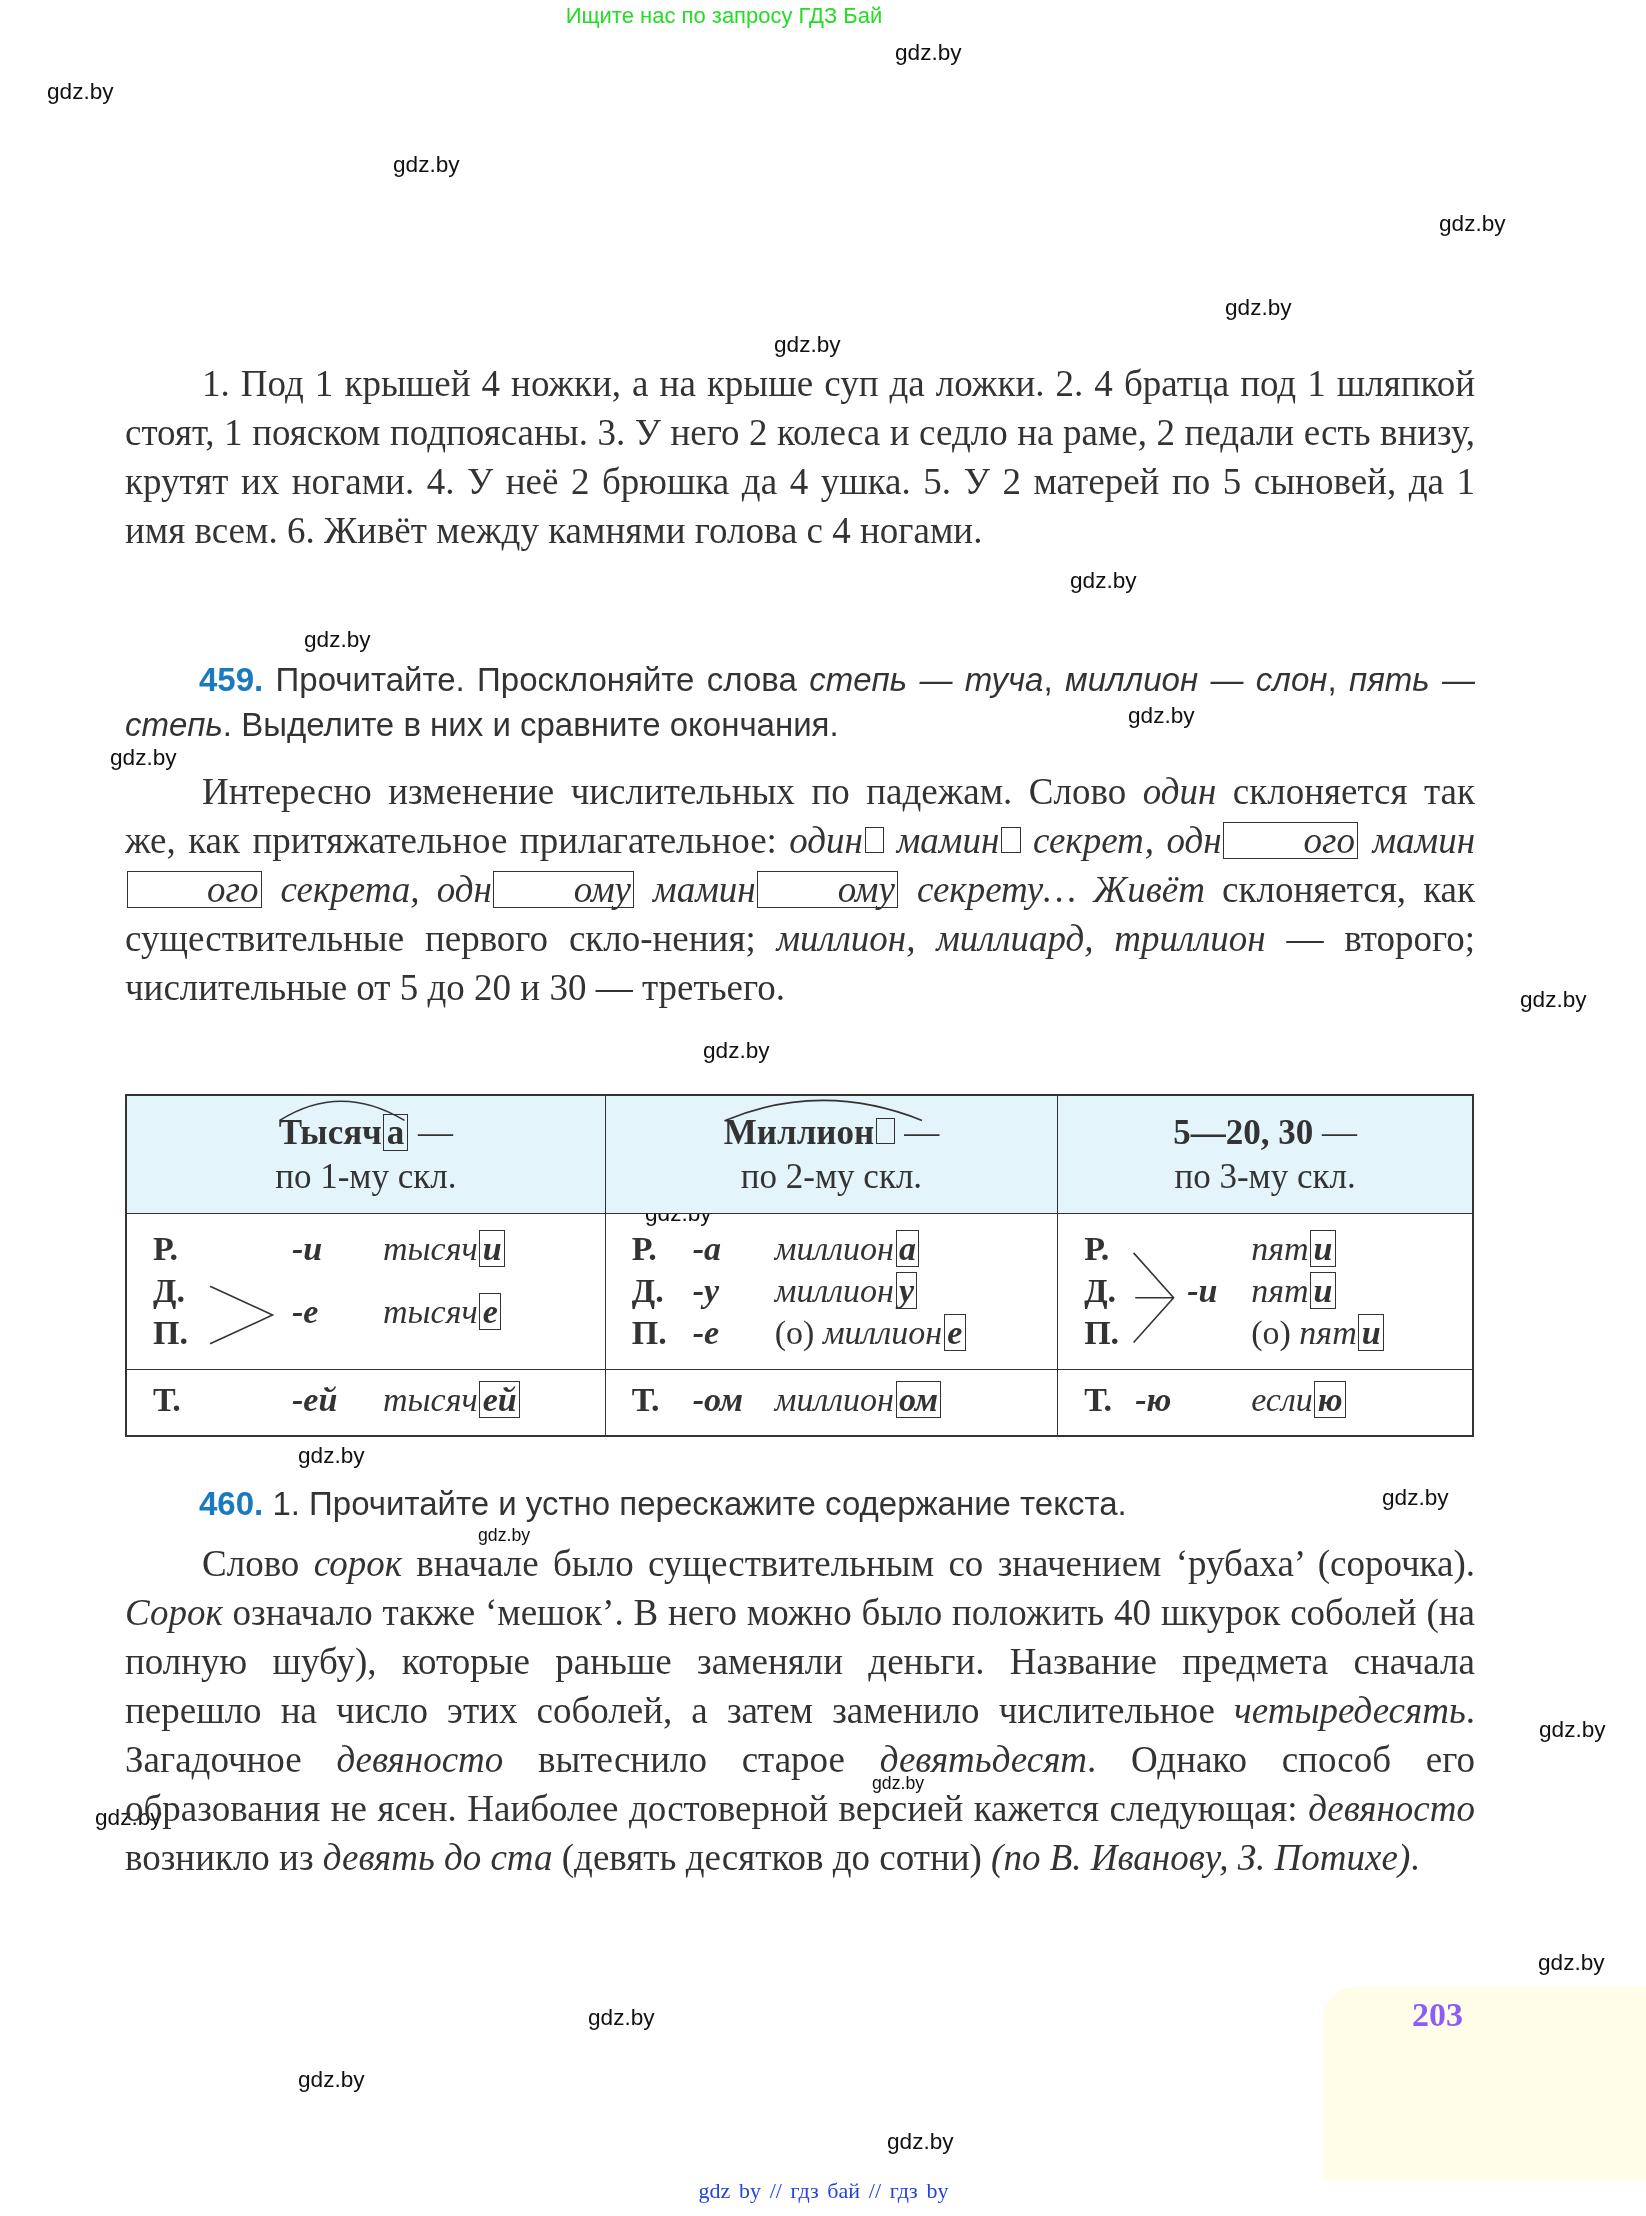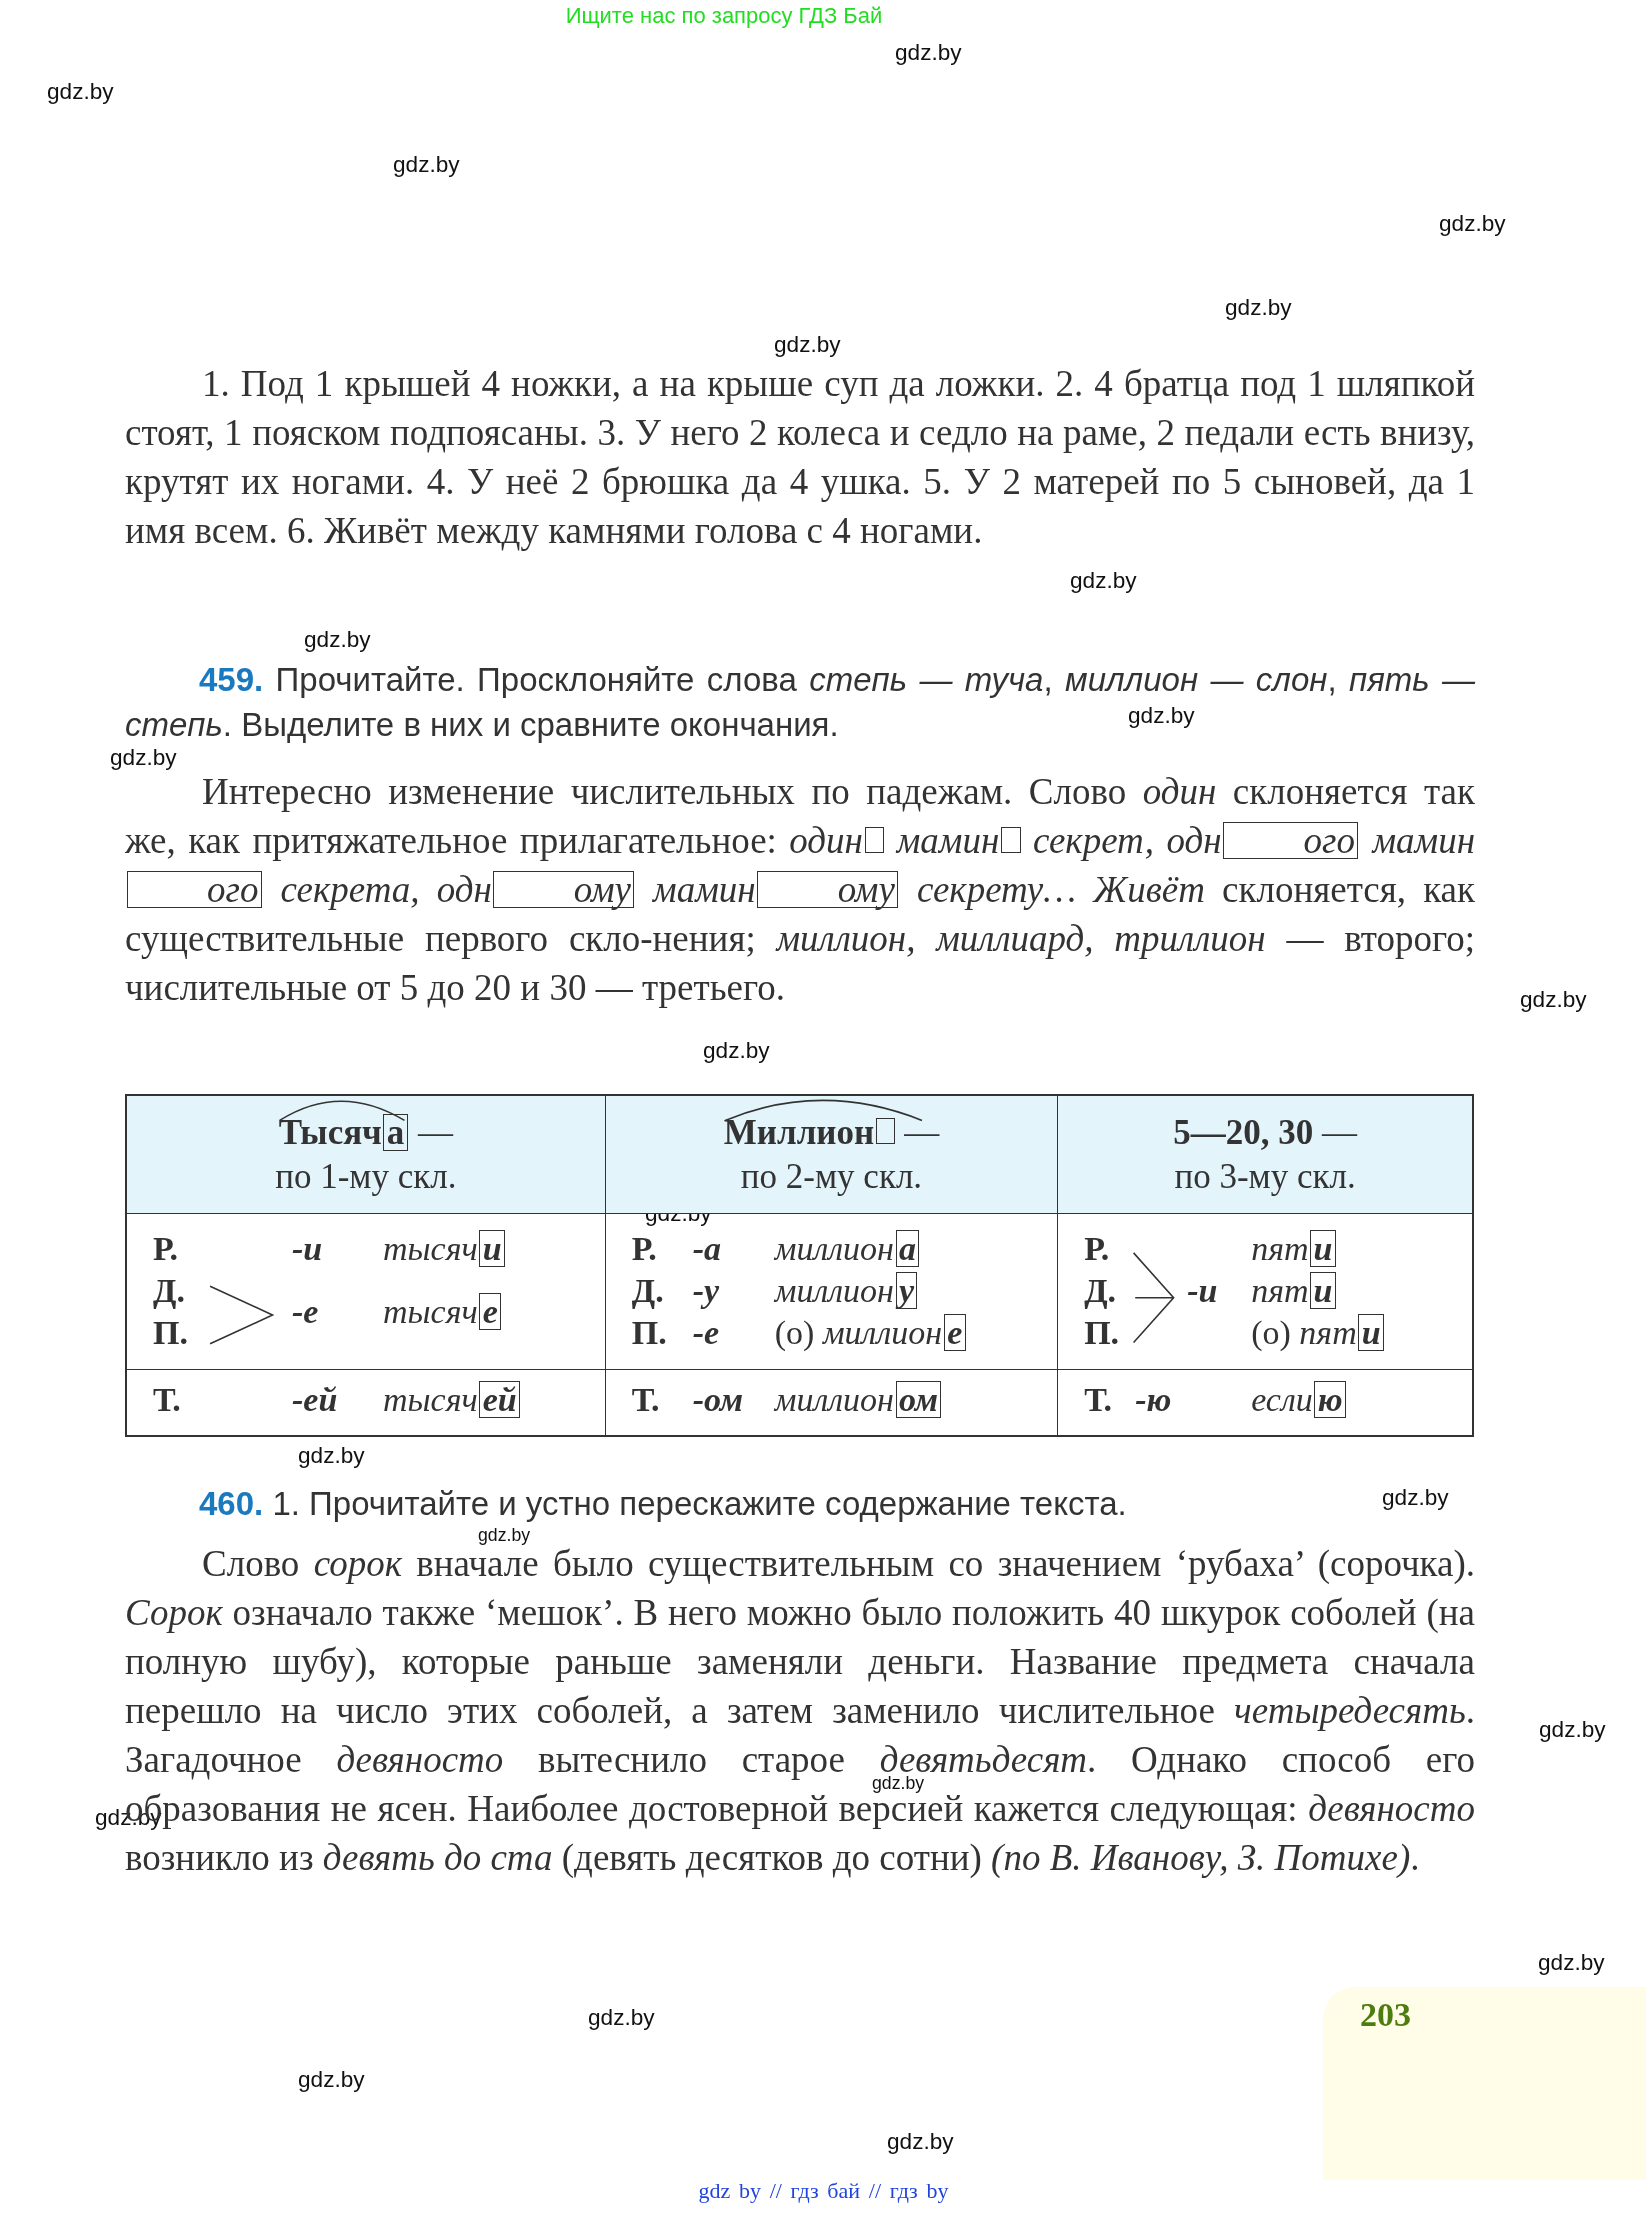--- a/index.html
+++ b/index.html
@@ -30,21 +30,21 @@
   .decl-table .head td { background:#e4f4fb; height:118px; text-align:center; font-size:35px; line-height:44px; padding-top:14.5px; box-sizing:border-box; }
   .head .bold { font-weight:bold; }
   .arcwrap { position:relative; display:inline-block; }
   .arcwrap svg { position:absolute; left:-3.2px; top:-21px; }
   .case-cell { position:relative; height:153px; font-size:34px; }
   .t-cell { position:relative; height:63px; font-size:34px; }
   .ab { position:absolute; white-space:nowrap; line-height:42px; }
   .cl { font-weight:bold; }
 
   .page-tab { position:absolute; left:1323px; top:1987px; width:323px; height:193px; background:#fffde8; border-top-left-radius:32px; }
-  .page-num { position:absolute; left:1360px; top:1996px; font-size:34px; font-weight:bold; color:#4d7c0f; }
+  .page-num { position:absolute; left:1412px; top:1996px; font-size:34px; font-weight:bold; color:#8b5cf6; }
 </style>
 </head>
 <body>
 
 <div class="top-banner">Ищите нас по запросу ГДЗ Бай</div>
 
 <div class="wm" style="left:895px;top:40px">gdz.by</div>
 <div class="wm" style="left:47px;top:79px">gdz.by</div>
 <div class="wm" style="left:393px;top:152px">gdz.by</div>
 <div class="wm" style="left:1439px;top:211px">gdz.by</div>

